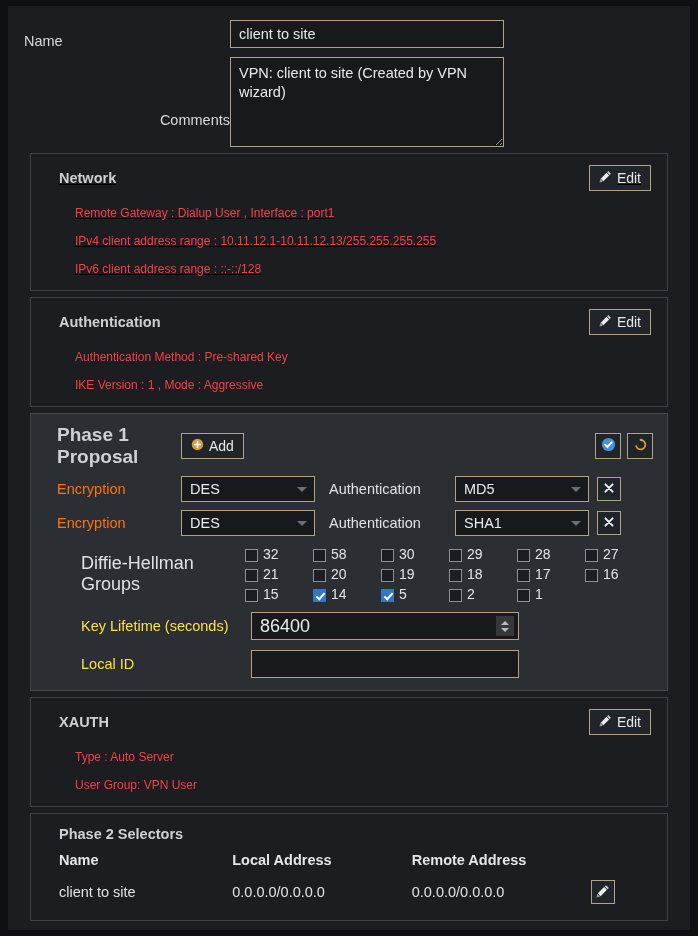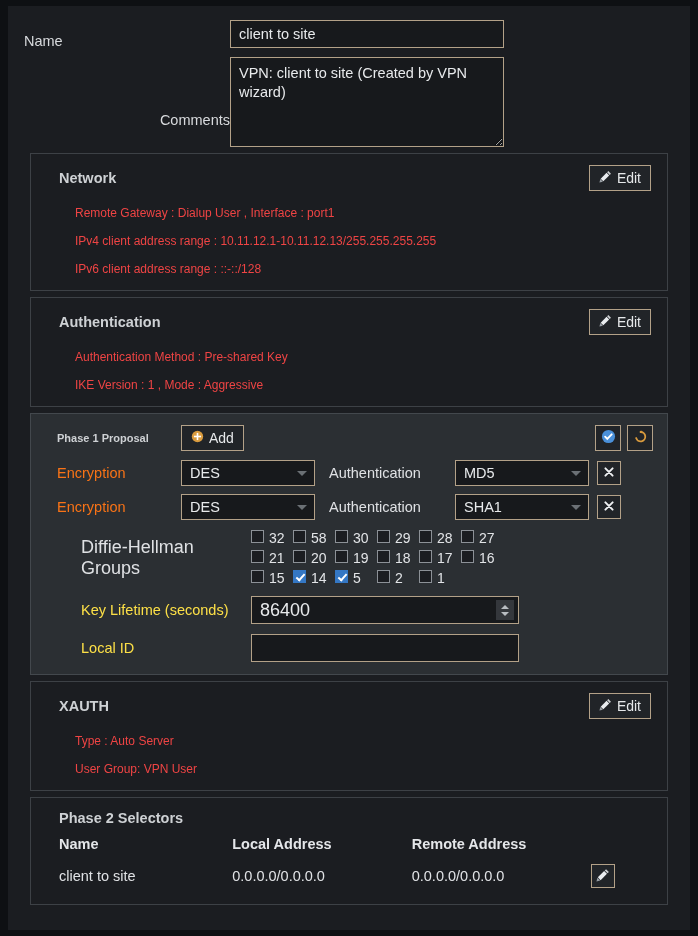--- a/index.html
+++ b/index.html
@@ -127,21 +127,21 @@
 
   
   .p1-head {
     display: flex;
     align-items: center;
     gap: 12px;
     min-height: 28px;
   }
   .p1-head .ptitle {
     color: #ced1d4;
-    font-size: 11px;
+    font-size: 19px;
     font-weight: bold;
     width: 124px;
     padding-left: 12px;
   }
   .p1-head .spacer { flex: 1; }
 
   .prow {
     display: flex;
     align-items: center;
     margin-top: 8px;
@@ -199,22 +199,22 @@
   .dh-label {
     color: #dfe1e4;
     font-size: 18px;
     width: 206px;
     padding-left: 36px;
   }
   .dh-grid { display: flex; flex-direction: column; gap: 4px; }
   .dh-line { display: flex; }
   .dh-item {
     display: flex;
-    align-items: flex-start;
-    width: 42px;
+    align-items: flex-end;
+    width: 68px;
     gap: 5px;
     cursor: pointer;
   }
   .cbx {
     width: 13px; height: 13px;
     border: 1px solid #8c9197;
     background: #1b1d21;
     display: inline-block;
     position: relative;
     flex: none;
@@ -328,21 +328,21 @@
     <div class="frow name-row">
       <div class="flabel">Name</div>
       <input class="tbox name-input" type="text" value="client to site" style="">
     </div>
     <div class="frow comments-row">
       <div class="flabel">Comments</div>
       <textarea class="tbox" style="">VPN: client to site (Created by VPN wizard)</textarea>
     </div>
   </div>
 
-  <div class="panel" style="">
+  <div class="panel" style="text-decoration:underline;">
     <div class="panel-head">
       <div class="panel-title">Network</div>
       <button class="btn btn-edit">
         <span>
           <svg width="13" height="13" viewBox="0 0 16 16">
             <path d="M11.5 1.3l3.2 3.2-1.5 1.5-3.2-3.2z" fill="#cfd2d5"></path>
             <path d="M9.3 3.5l3.2 3.2-7.2 7.2-3.2-3.2z" fill="#e9ecef"></path>
             <path d="M1.6 11.2l3.2 3.2-4.3 1.1z" fill="#9aa0a6"></path>
           </svg>
         </span>

